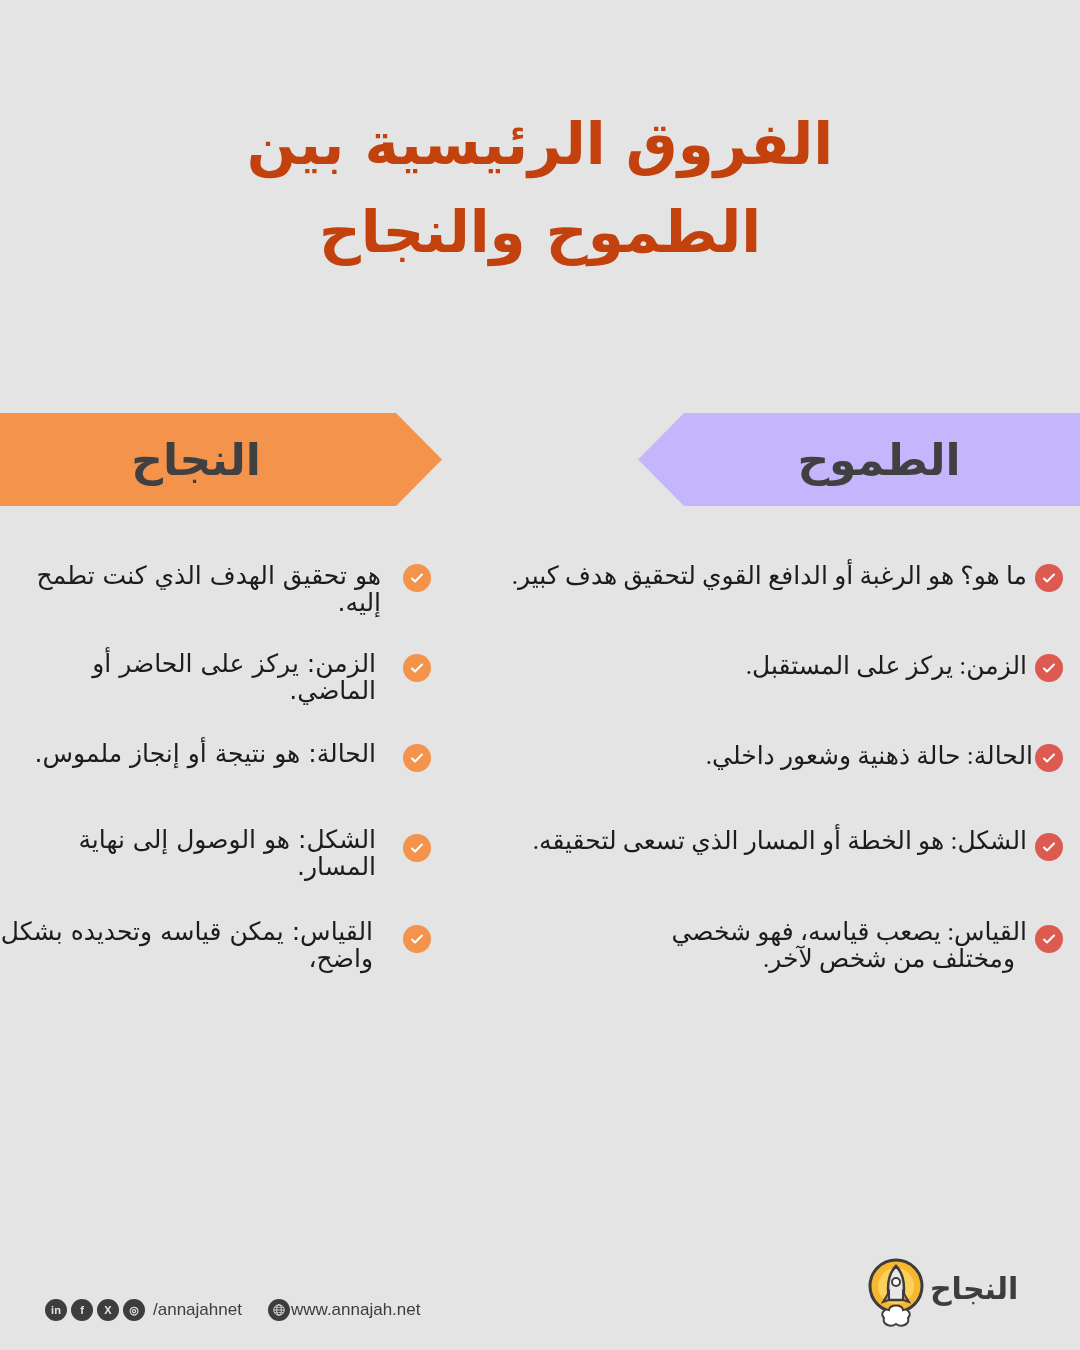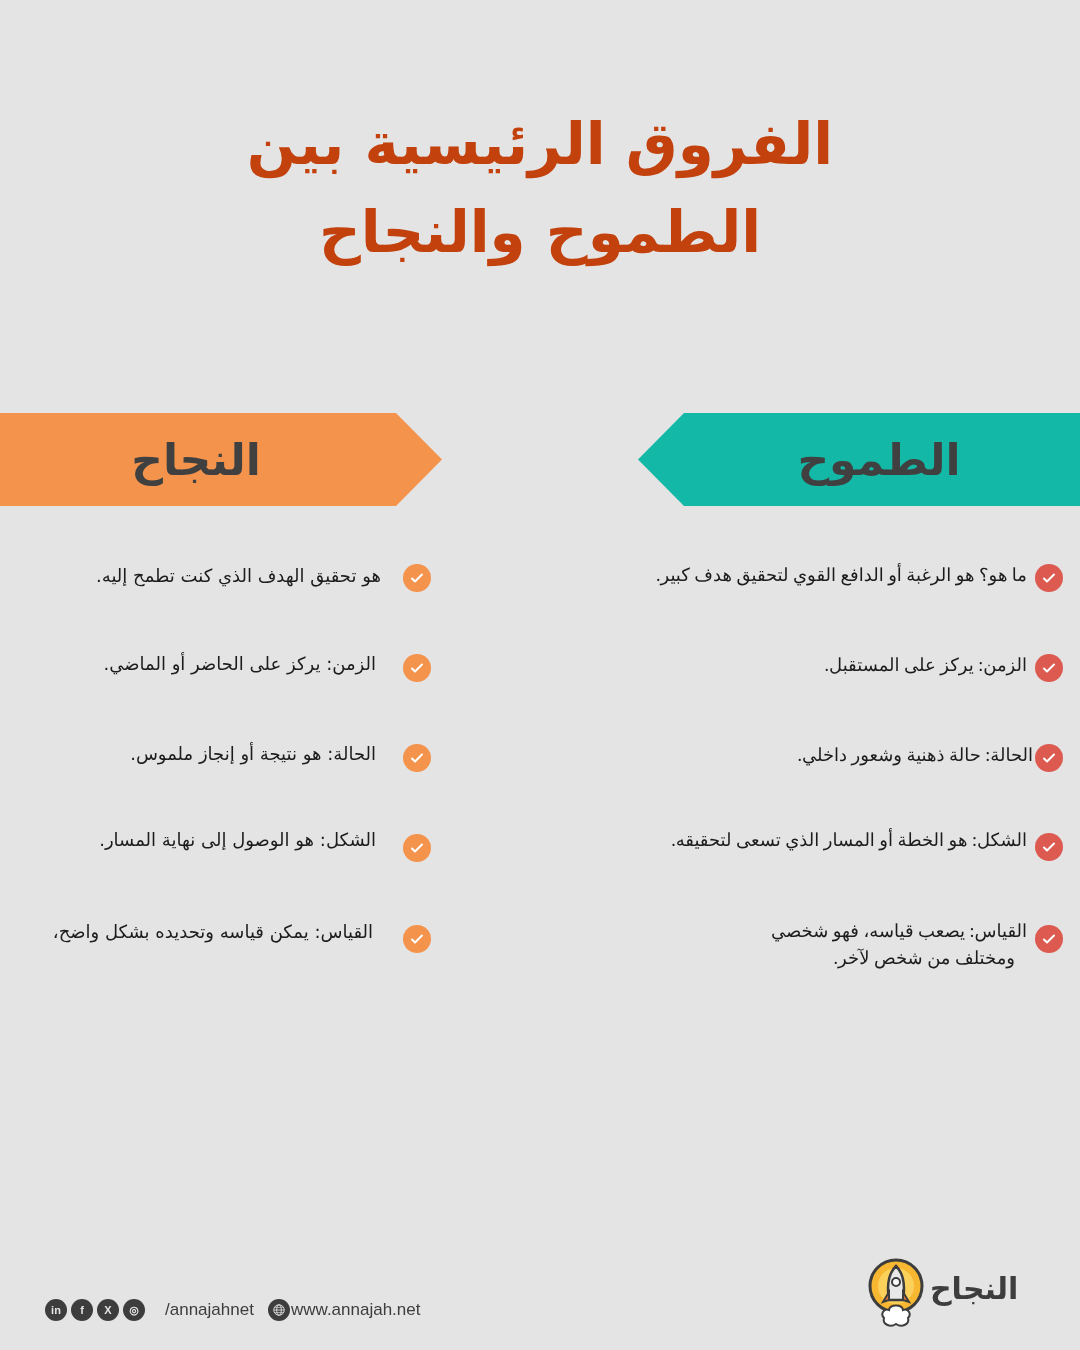--- a/index.html
+++ b/index.html
@@ -32,42 +32,42 @@
       align-items: center;
       justify-content: center;
       direction: rtl;
       font-weight: bold;
       font-size: 44px;
       color: #404040;
     }
     .banner-right {
       left: 638px;
       width: 442px;
-      background: #14b8a6;
+      background: #c4b5fd;
       clip-path: polygon(46px 0, 100% 0, 100% 100%, 46px 100%, 0 50%);
       padding-left: 40px;
     }
     .banner-left {
       left: 0;
       width: 442px;
       background: #f4934c;
       clip-path: polygon(0 0, 396px 0, 100% 50%, 396px 100%, 0 100%);
       padding-right: 50px;
     }
     .item {
       position: absolute;
       display: flex;
       flex-direction: row-reverse;
       align-items: flex-start;
       direction: ltr;
     }
     .item .text {
       direction: rtl;
       text-align: right;
-      font-size: 18px;
+      font-size: 25px;
       line-height: 27px;
       color: #1c1c1c;
     }
     .check {
       width: 28px;
       height: 28px;
       border-radius: 50%;
       flex: 0 0 28px;
       display: flex;
       align-items: center;
@@ -93,21 +93,21 @@
     .soc {
       width: 22px; height: 22px; border-radius: 50%;
       background: #3d3d3d;
       color: #e4e4e4;
       font-size: 11px;
       font-weight: bold;
       display: flex; align-items: center; justify-content: center;
       font-family: "Liberation Sans", sans-serif;
     }
     .handle {
-      margin-left: 16px;
+      margin-left: 4px;
       font-family: "Liberation Sans", sans-serif;
       font-size: 17px;
       color: #3d3d3d;
     }
     .footer-web {
       position: absolute;
       left: 268px;
       top: 1299px;
       display: flex;
       align-items: center;

